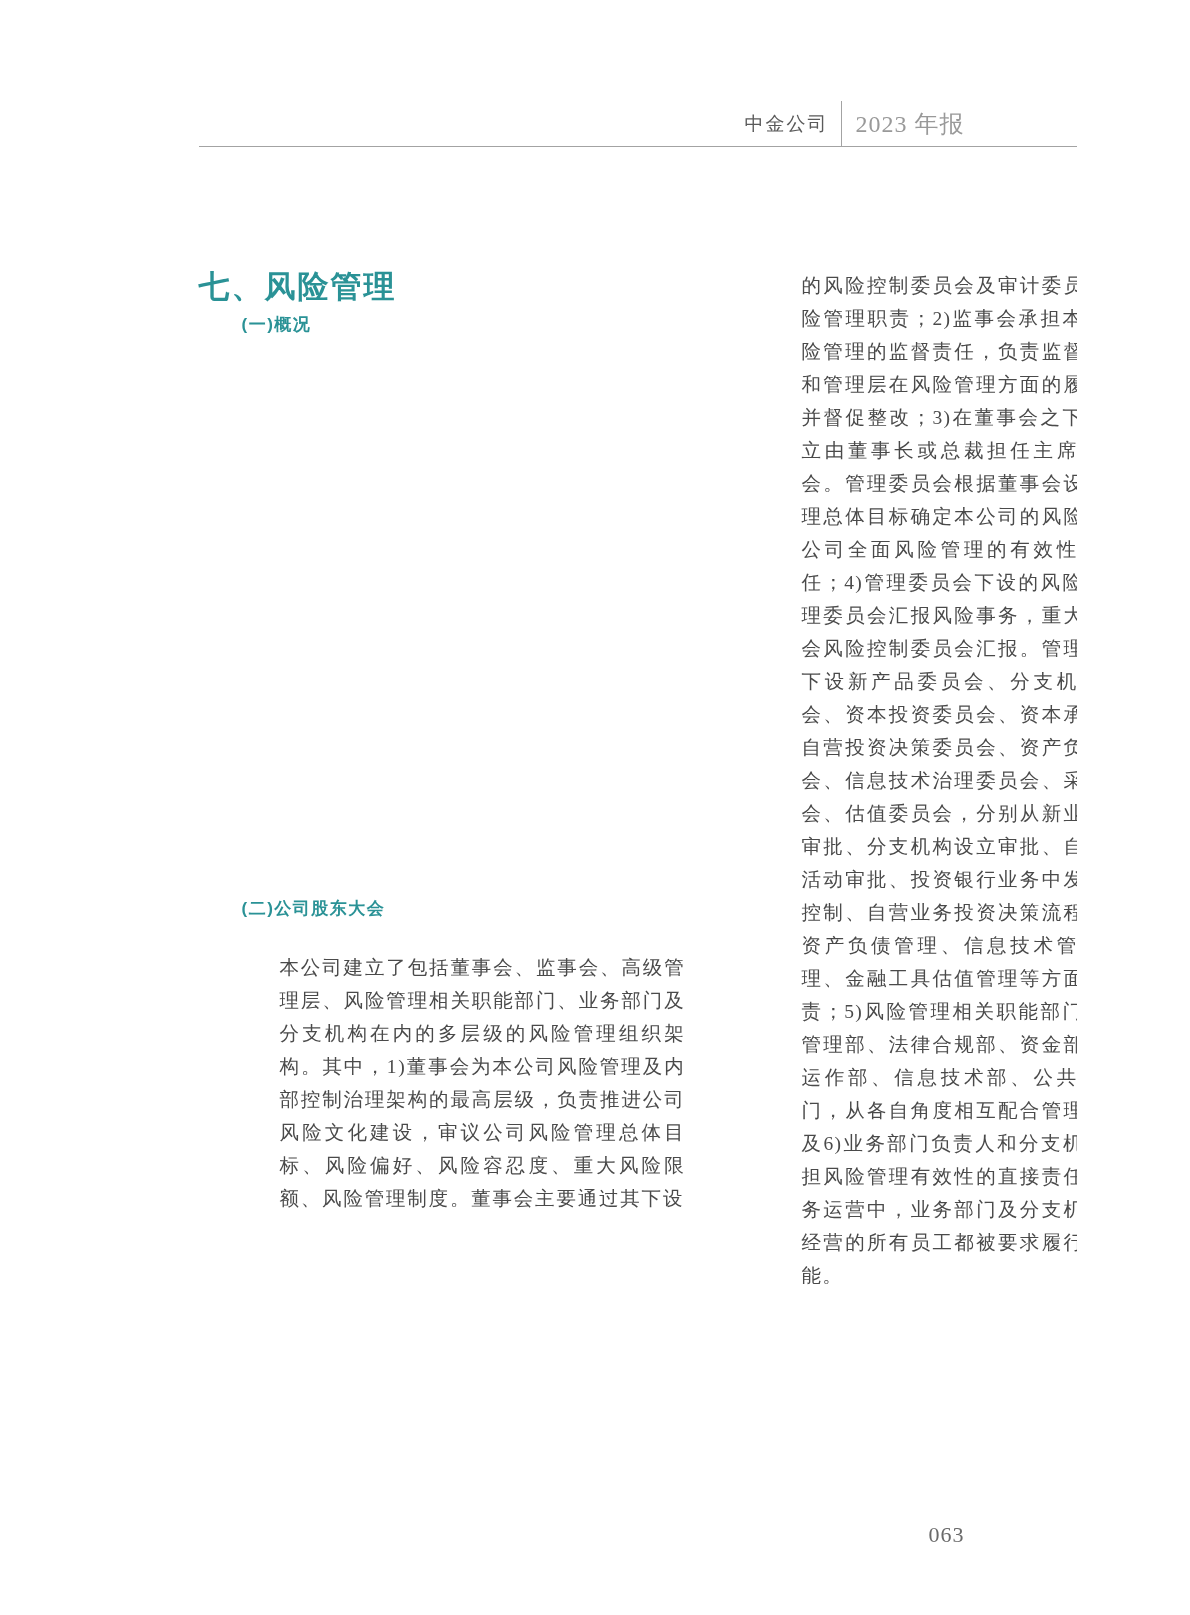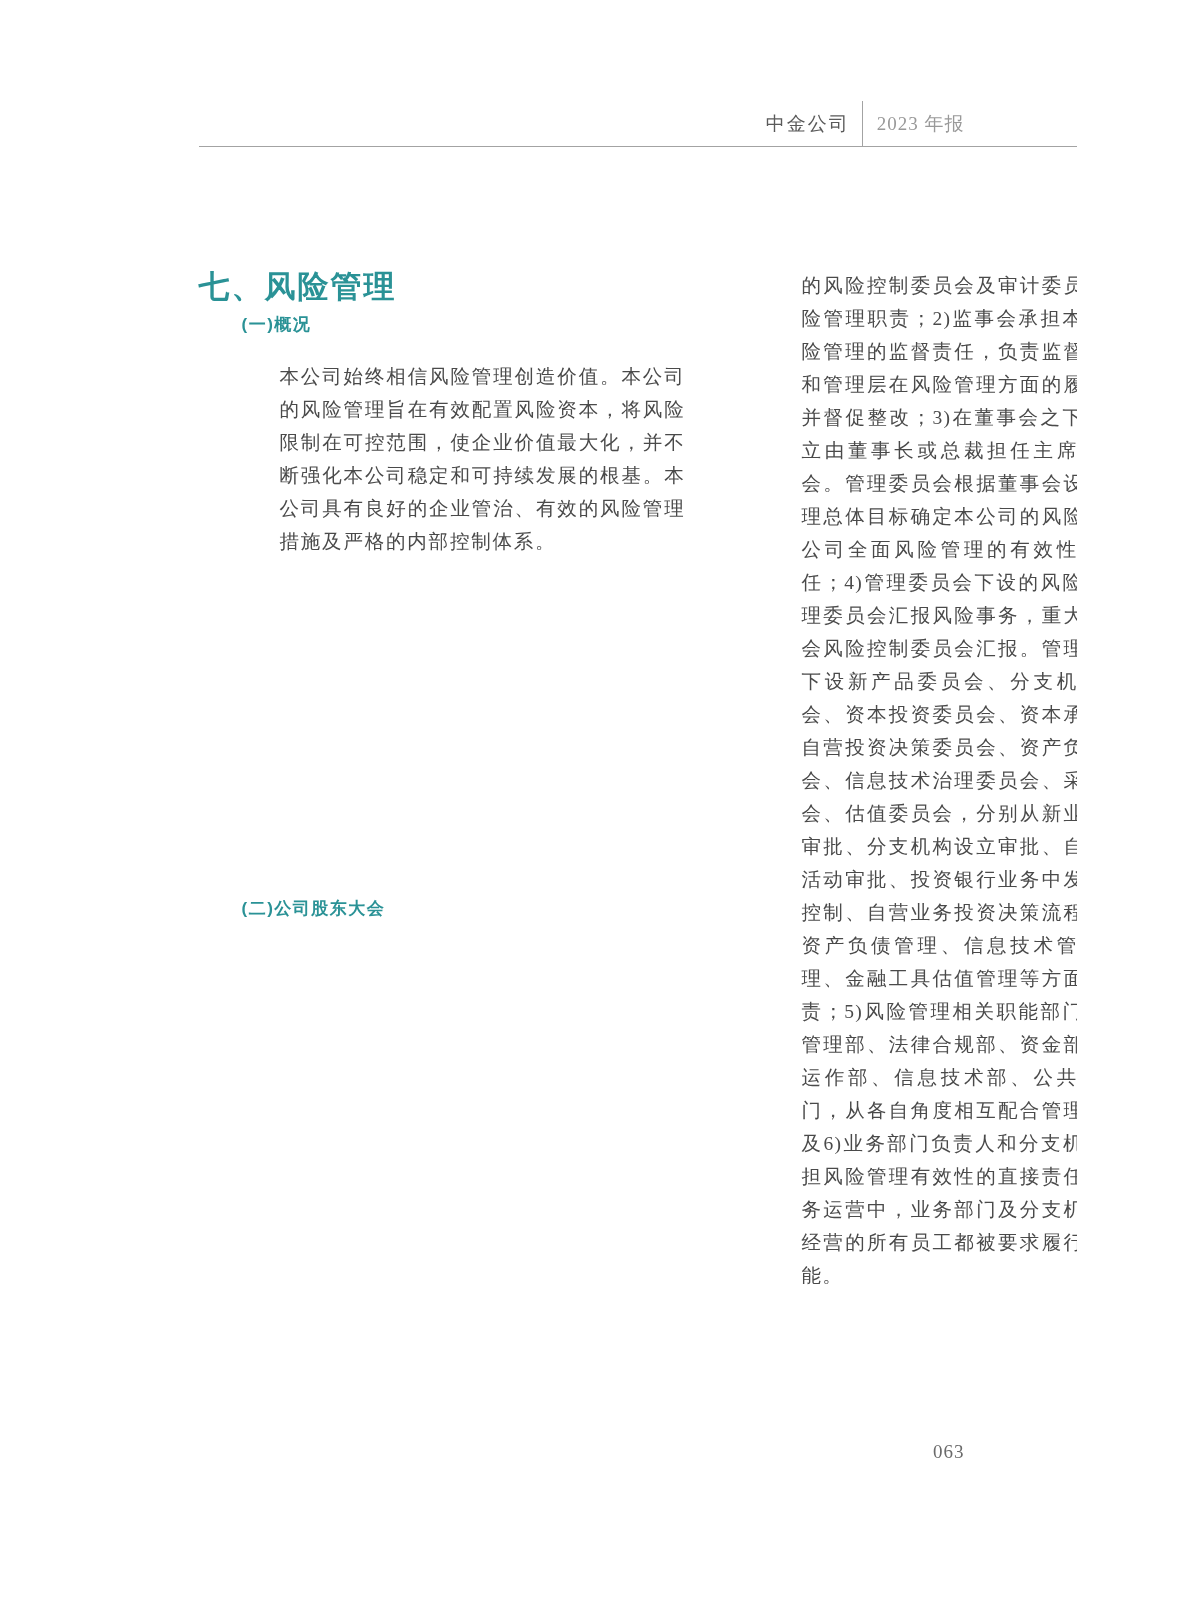--- a/index.html
+++ b/index.html
@@ -28,21 +28,21 @@
     color: var(--header-text, #5a5a5a);
     letter-spacing: 2px;
     padding-right: 12px;
   }
   .header .vdivider {
     width: 1px;
     height: 45px;
     background: var(--rule, #9c9c9c);
   }
   .header .edition {
-    font-size: 19px;
+    font-size: 24px;
     color: var(--header-year, #999999);
     letter-spacing: 1px;
     padding-left: 14px;
   }
   .hrule {
     position: absolute;
     top: 146px;
     left: 85px;
     width: 993px;
     height: 1px;
@@ -86,47 +86,47 @@
   .p3 { top: 951px; }
   .col-right {
     left: 688px;
     width: 392px;
     top: 269px;
     letter-spacing: 1.3px;
   }
   
   .page-number {
     position: absolute;
-    top: 1441px;
+    top: 1522px;
     right: 112px;
     font-family: "Liberation Serif", serif;
-    font-size: 19px;
+    font-size: 22px;
     letter-spacing: 1px;
     color: var(--page-number, #6a6a6a);
   }
 </style>
 </head>
 <body>
 
 <div class="page">
 
   <div class="header">
     <span class="company">中金公司</span>
     <span class="vdivider"></span>
     <span class="edition">2023 年报</span>
   </div>
   <div class="hrule"></div>
 
   <div class="h1">七、风险管理</div>
 
   <div class="h2 overview">(一)概况</div>
 
-  <div class="para col-left p1">本公司始终相信风险管理创造价值。本公司的风险管理旨在有效配置风险资本，将风险限制在可控范围，使企业价值最大化，并不断强化本公司稳定和可持续发展的根基。本公司具有良好的企业管治、有效的风险管理措施及严格的内部控制体系。</div>
 
 
   <div class="h2 framework">(二)公司股东大会</div>
 
+  <div class="para col-left p3">本公司建立了包括董事会、监事会、高级管理层、风险管理相关职能部门、业务部门及分支机构在内的多层级的风险管理组织架构。其中，1)董事会为本公司风险管理及内部控制治理架构的最高层级，负责推进公司风险文化建设，审议公司风险管理总体目标、风险偏好、风险容忍度、重大风险限额、风险管理制度。董事会主要通过其下设</div>
 
   <div class="para col-right">的风险控制委员会及审计委员会履行其风险管理职责；2)监事会承担本公司全面风险管理的监督责任，负责监督检查董事会和管理层在风险管理方面的履职尽责情况并督促整改；3)在董事会之下，本公司设立由董事长或总裁担任主席的管理委员会。管理委员会根据董事会设定的风险管理总体目标确定本公司的风险偏好，对本公司全面风险管理的有效性承担主要责任；4)管理委员会下设的风险委员会向管理委员会汇报风险事务，重大事项向董事会风险控制委员会汇报。管理委员会同时下设新产品委员会、分支机构审批委员会、资本投资委员会、资本承诺委员会、自营投资决策委员会、资产负债管理委员会、信息技术治理委员会、采购管理委员会、估值委员会，分别从新业务／新产品审批、分支机构设立审批、自有资金出资活动审批、投资银行业务中发行承销风险控制、自营业务投资决策流程管理、公司资产负债管理、信息技术管理、采购管理、金融工具估值管理等方面履行相应职责；5)风险管理相关职能部门，包括风险管理部、法律合规部、资金部、财务部、运作部、信息技术部、公共关系部等部门，从各自角度相互配合管理各类风险；及6)业务部门负责人和分支机构负责人承担风险管理有效性的直接责任。在日常业务运营中，业务部门及分支机构参与业务经营的所有员工都被要求履行风险管理职能。</div>
 
   <div class="page-number">063</div>
 
 </div>
 
 </body></html>

